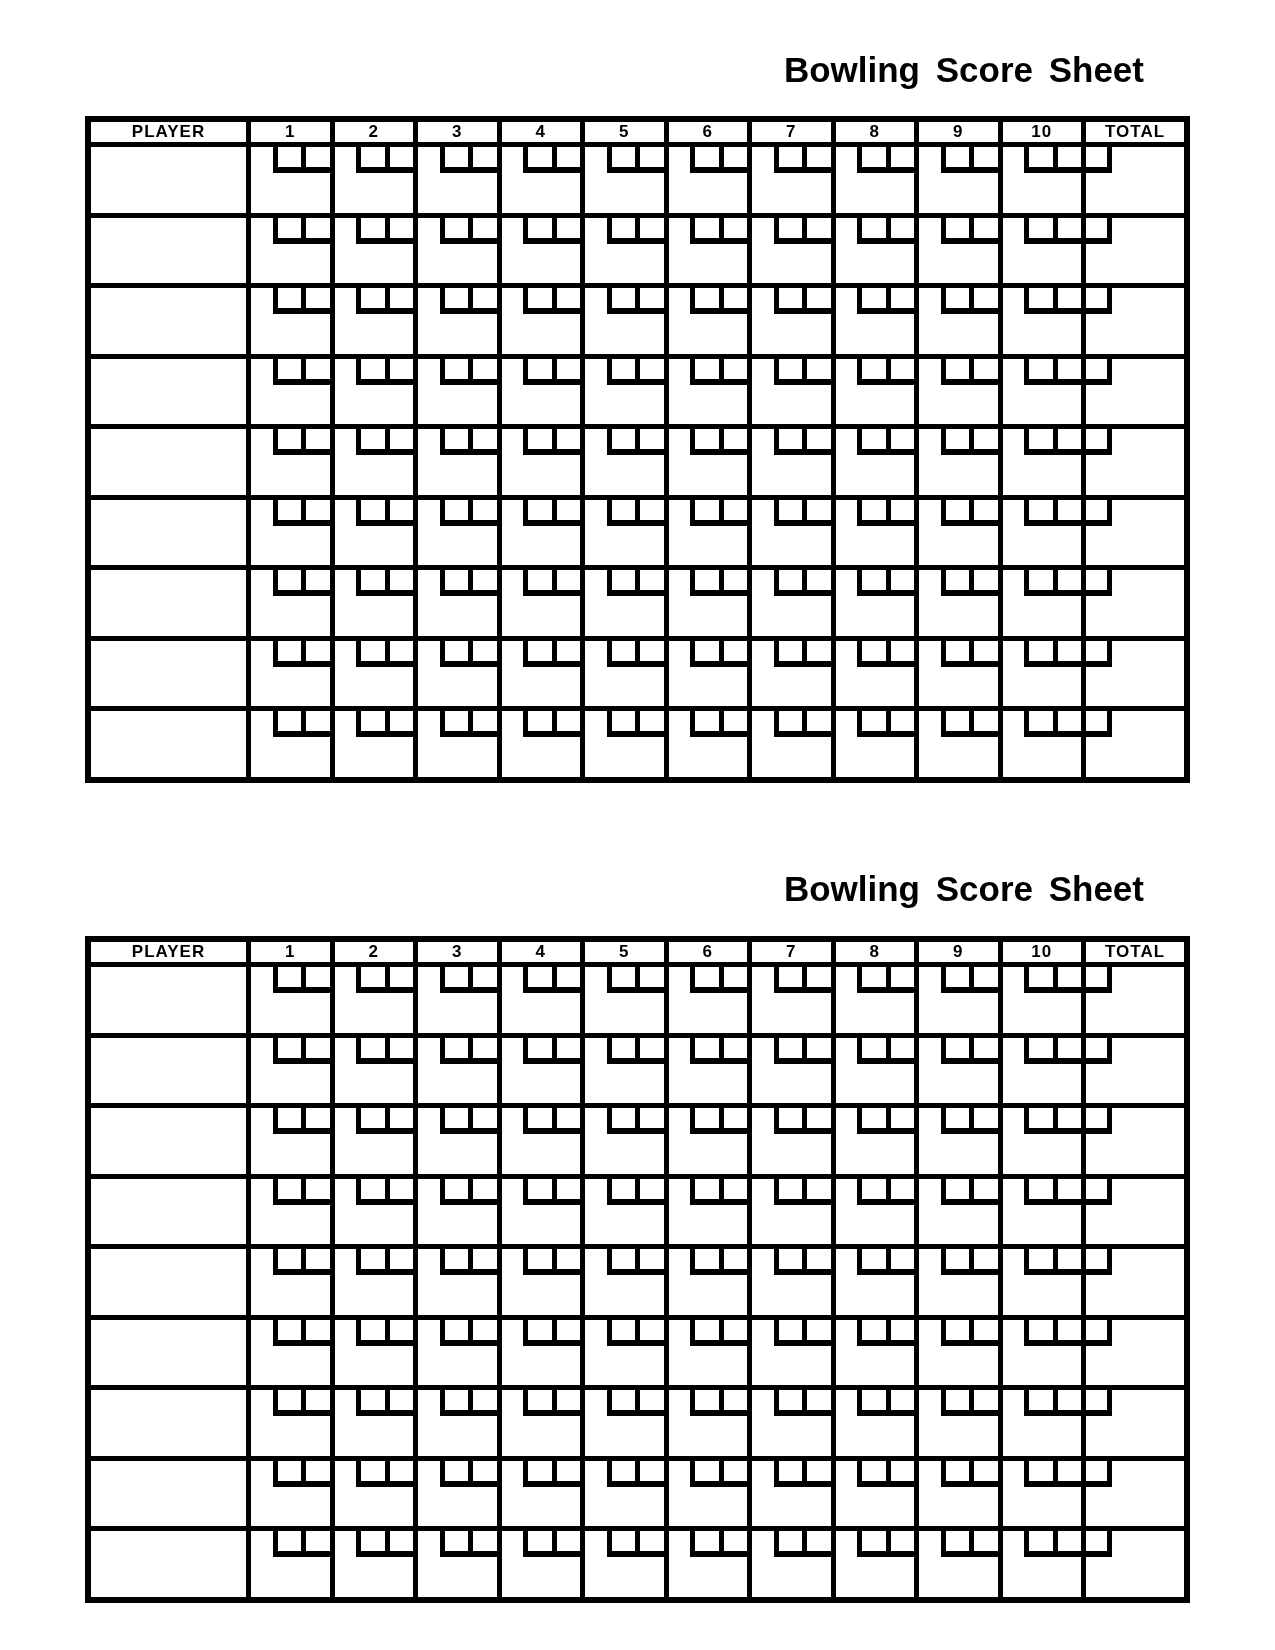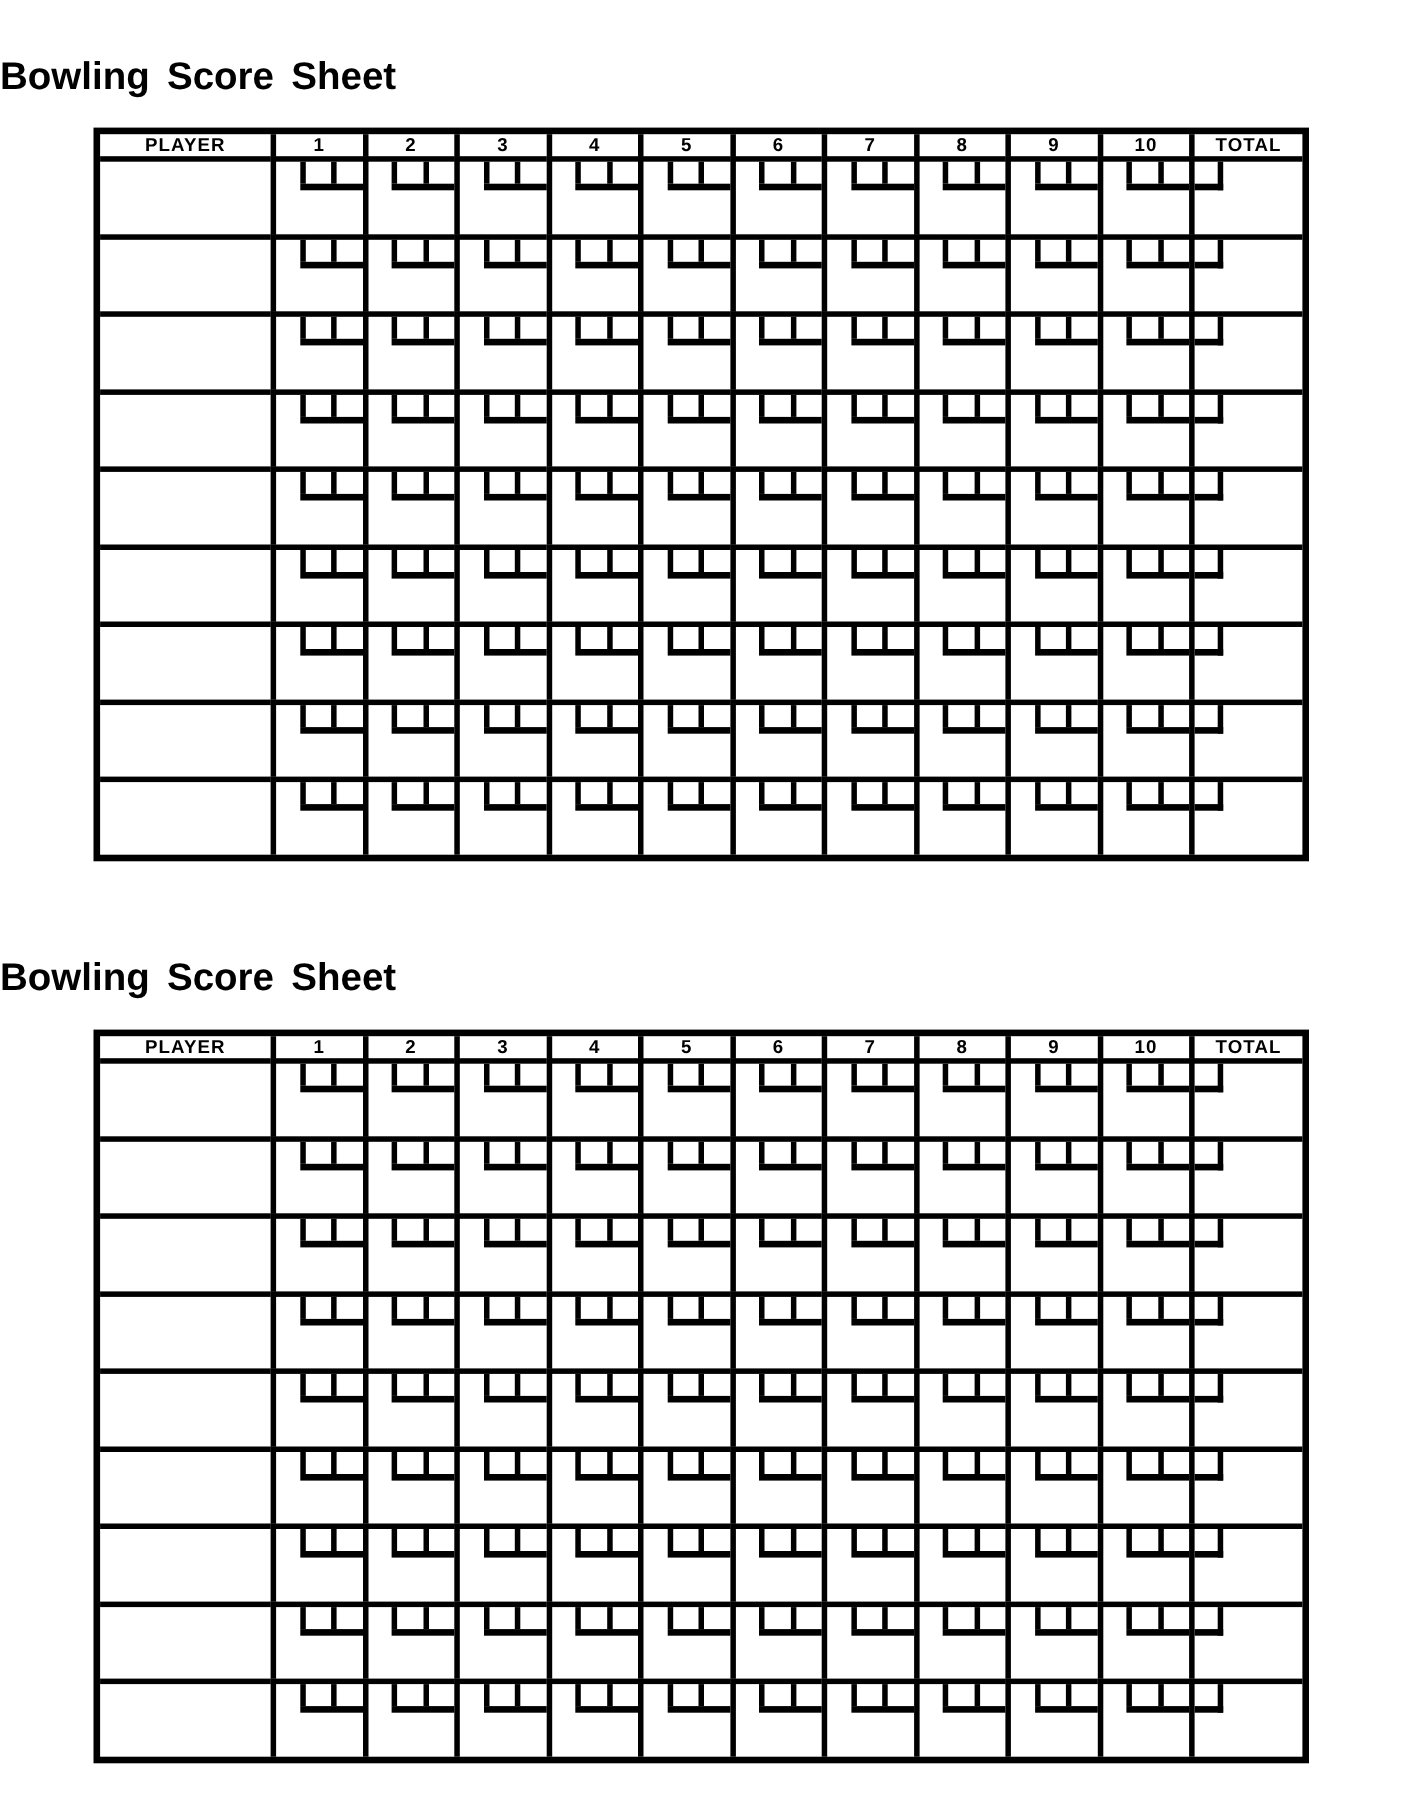--- a/index.html
+++ b/index.html
@@ -6,21 +6,21 @@
   html,body { margin:0; padding:0; }
   body {
     width:1275px; height:1650px;
     background:var(--paper);
     position:relative;
     font-family:"Liberation Sans", sans-serif;
     overflow:hidden;
   }
   .sheet-title {
     position:absolute; left:0; width:1144px;
-    text-align:left;
+    text-align:right;
     font-size:35px; font-weight:bold; line-height:1;
     word-spacing:6px; letter-spacing:0px;
     color:var(--ink);
     white-space:pre;
   }
   #title1 { top:52px; }
   #title2 { top:871px; }
 
   .score-table {
     position:absolute; left:85px; width:1105px;

